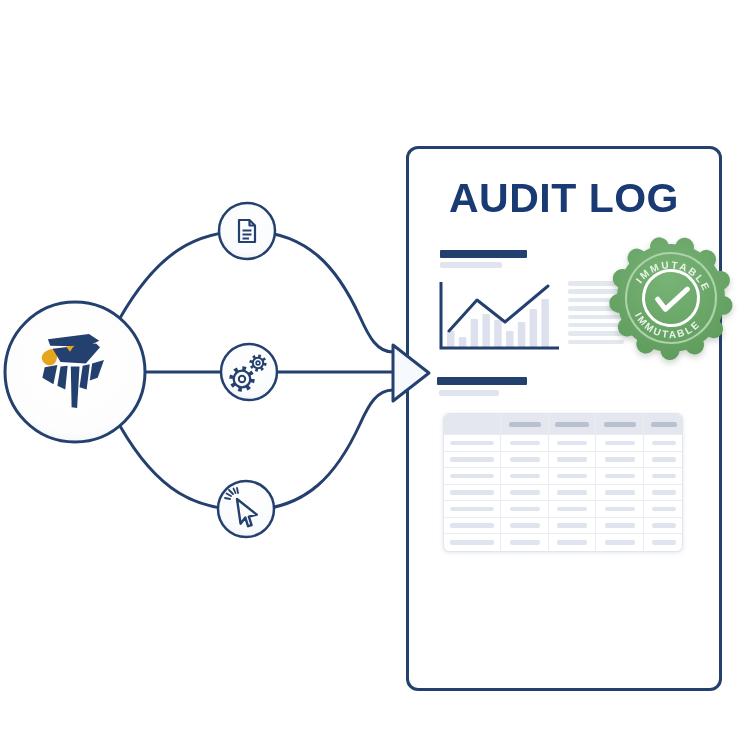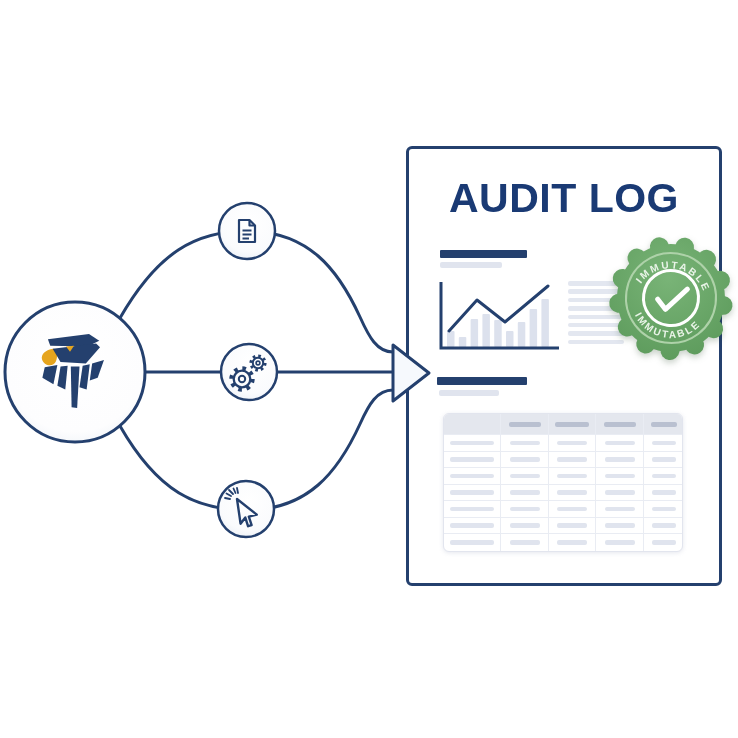--- a/index.html
+++ b/index.html
@@ -4,22 +4,22 @@
 <style>
   :root{
     --navy:#24406e; --title-navy:#1a3a74; --gold:#e6a51e;
     --green:#68a766; --ph:#e0e4ee; --ph-dark:#b9c0d0;
     --tbl-border:#e9ecf3; --tbl-head:#e4e7ee;
   }
   html,body{margin:0;padding:0;background:#fff;}
   .canvas{position:relative;width:738px;height:738px;background:#ffffff;overflow:hidden;
           font-family:"Liberation Sans",sans-serif;}
   
-  .doc{position:absolute;left:406px;top:146px;width:316px;height:440px;background:#ffffff;
-       border:3px solid var(--navy);border-radius:6px;box-sizing:border-box;padding-left:44px;}
+  .doc{position:absolute;left:406px;top:146px;width:316px;height:545px;background:#ffffff;
+       border:3px solid var(--navy);border-radius:12px;box-sizing:border-box;padding-left:44px;}
   .doc-title{position:absolute;left:0;top:26px;width:100%;text-align:center;
              font-size:41px;font-weight:700;letter-spacing:.5px;color:var(--title-navy);}
   .bar-navy{position:absolute;height:8px;background:var(--navy);border-radius:1px;}
   .bar-gray{position:absolute;height:6px;background:var(--ph);border-radius:2px;}
   #h1bar{left:31px;top:101px;width:87px;}
   #h1line{left:31px;top:113px;width:62px;}
   #h2bar{left:28px;top:228px;width:90px;}
   #h2line{left:30px;top:241px;width:60px;}
   #miniChart{position:absolute;left:28px;top:131px;}
   .plines{position:absolute;left:159px;top:132px;}

